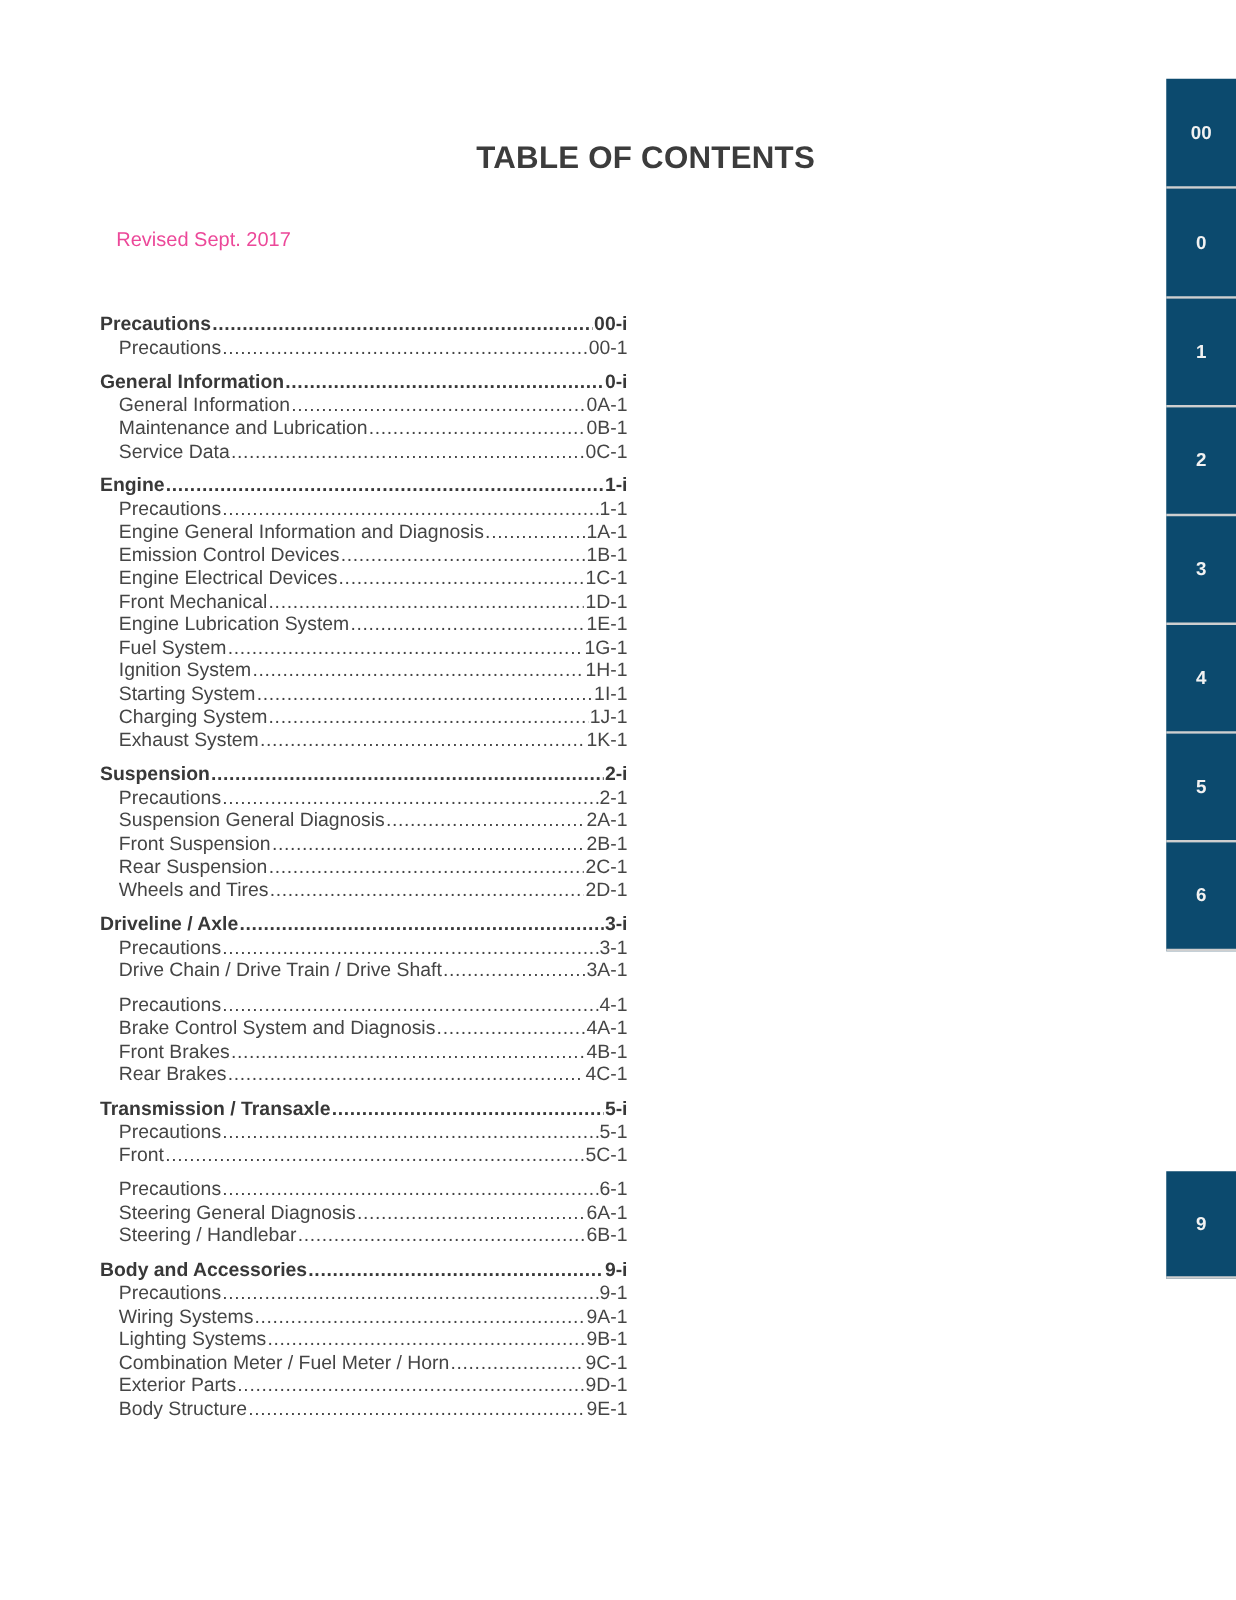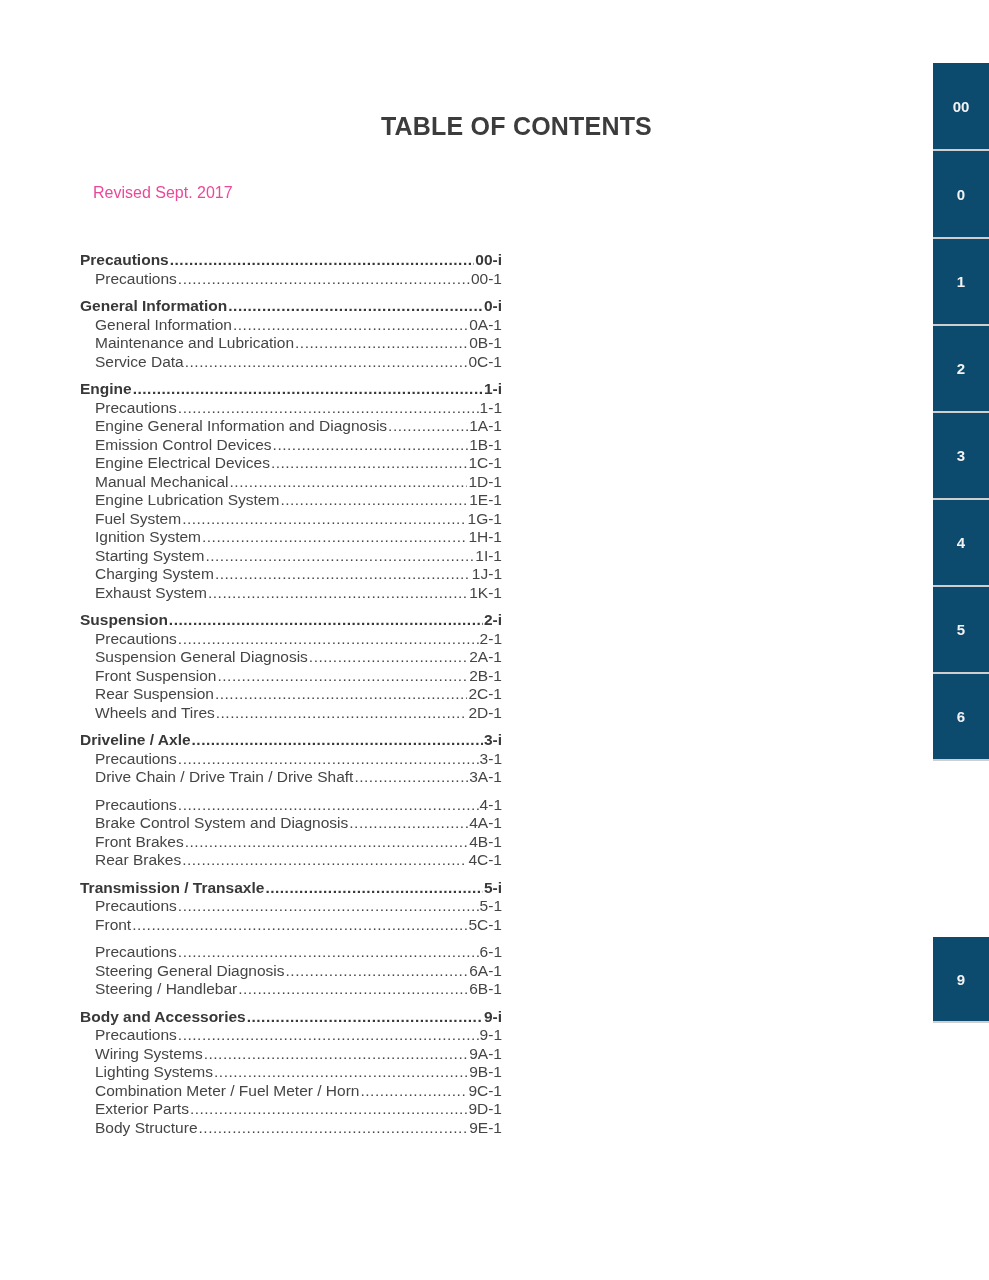--- a/index.html
+++ b/index.html
@@ -105,21 +105,21 @@
         <span class="label">Emission Control Devices</span>
         <span class="dots"></span>
         <span class="page">1B-1</span>
       </div>
       <div class="row sub">
         <span class="label">Engine Electrical Devices</span>
         <span class="dots"></span>
         <span class="page">1C-1</span>
       </div>
       <div class="row sub">
-        <span class="label">Manual Mechanical</span>
+        <span class="label">Front Mechanical</span>
         <span class="dots"></span>
         <span class="page">1D-1</span>
       </div>
       <div class="row sub">
         <span class="label">Engine Lubrication System</span>
         <span class="dots"></span>
         <span class="page">1E-1</span>
       </div>
       <div class="row sub">
         <span class="label">Fuel System</span>

